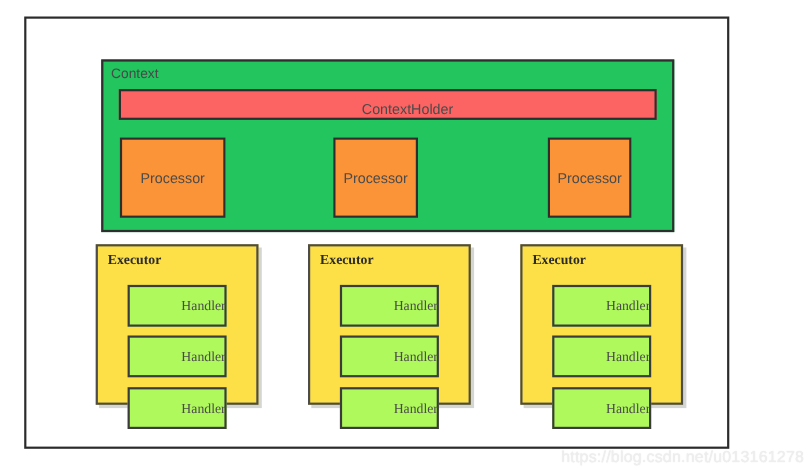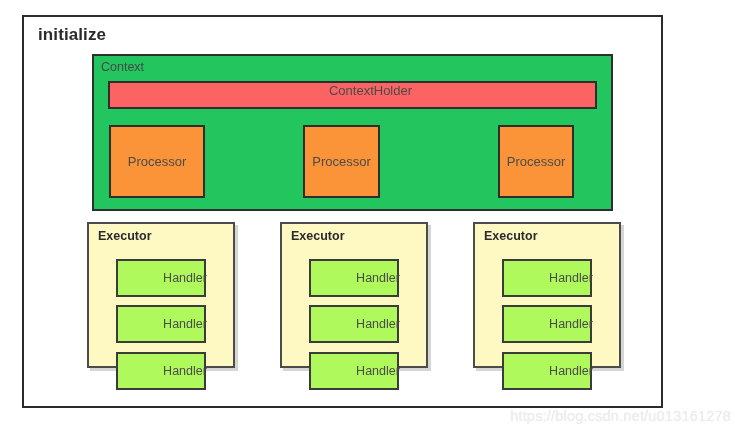--- a/index.html
+++ b/index.html
@@ -60,21 +60,21 @@
 
   
   .context-holder {
     position: absolute;
     left: 14px; top: 25px;
     width: 489px; height: 28px;
     background: #fc6463;
     border: 2px solid #2e2e2e;
     box-sizing: border-box;
     display: flex;
-    align-items: flex-start;
+    align-items: flex-end;
     justify-content: center;
     padding-left: 36px;
   }
   .context-holder-label {
     font-size: 13px;
     color: #4b4b4b;
     white-space: nowrap;
   }
 
   
@@ -104,24 +104,25 @@
     left: 0; top: 0;
     width: 735px; height: 428px;
     pointer-events: none;
   }
 
   
   .executor {
     position: absolute;
     top: 222px;
     width: 148px; height: 146px;
-    background: #fef9c3;
+    background: #fde047;
     border: 2px solid #4c4c4c;
     box-sizing: border-box;
     box-shadow: 3px 3px 0 0 rgba(120,130,120,.33);
+    font-family: Liberation Serif, serif;
   }
   .exec-1 { left: 87px; }
   .exec-2 { left: 280px; }
   .exec-3 { left: 473px; }
   .executor-label {
     position: absolute;
     left: 9px; top: 5px;
     font-size: 12.5px;
     font-weight: bold;
     color: #2b2b2b;
@@ -190,21 +191,20 @@
     </g>
 
     <g>
       <line x1="547" y1="197" x2="547" y2="222" stroke="#2e2e2e" stroke-width="2"></line>
       <polygon points="547,205 553,213 547,221 541,213" fill="#ffffff" stroke="#2e2e2e" stroke-width="1.6"></polygon>
     </g>
   </svg>
 
   <div class="outer-frame">
 
-    <div class="frame-title">initialize</div>
 
     <div class="context-box">
 
       <div class="context-label">Context</div>
 
       <div class="context-holder">
         <span class="context-holder-label">ContextHolder</span>
       </div>
 
       <div class="processor proc-1">

